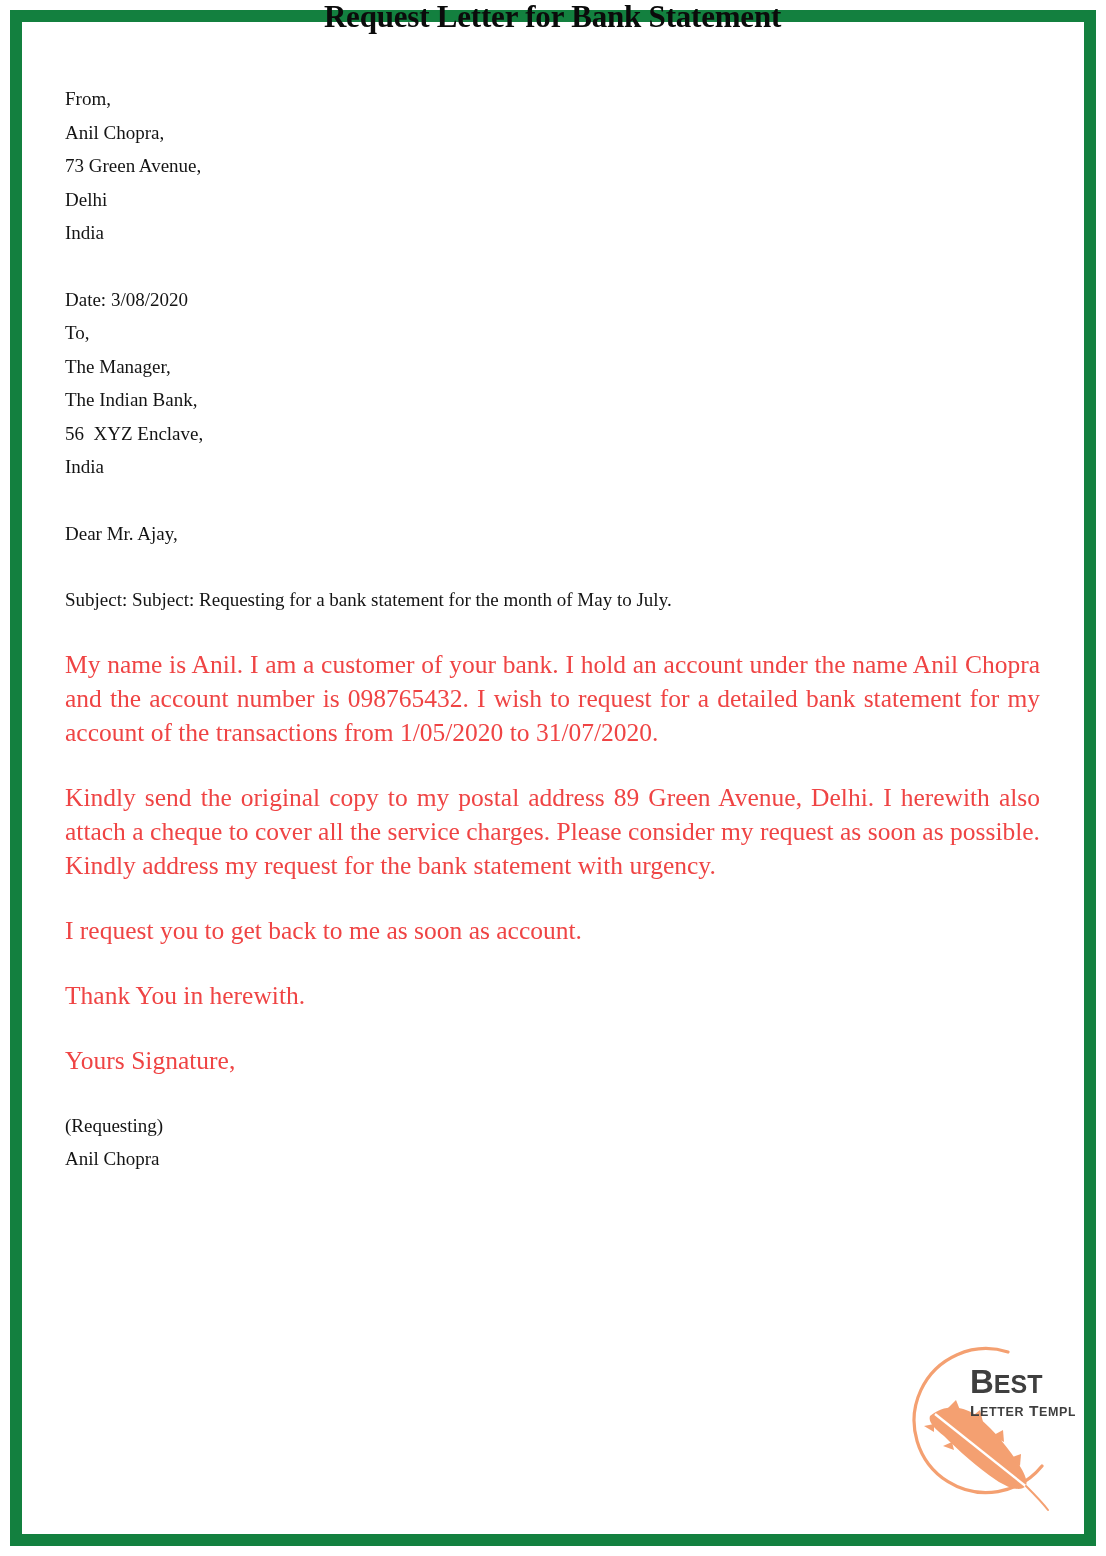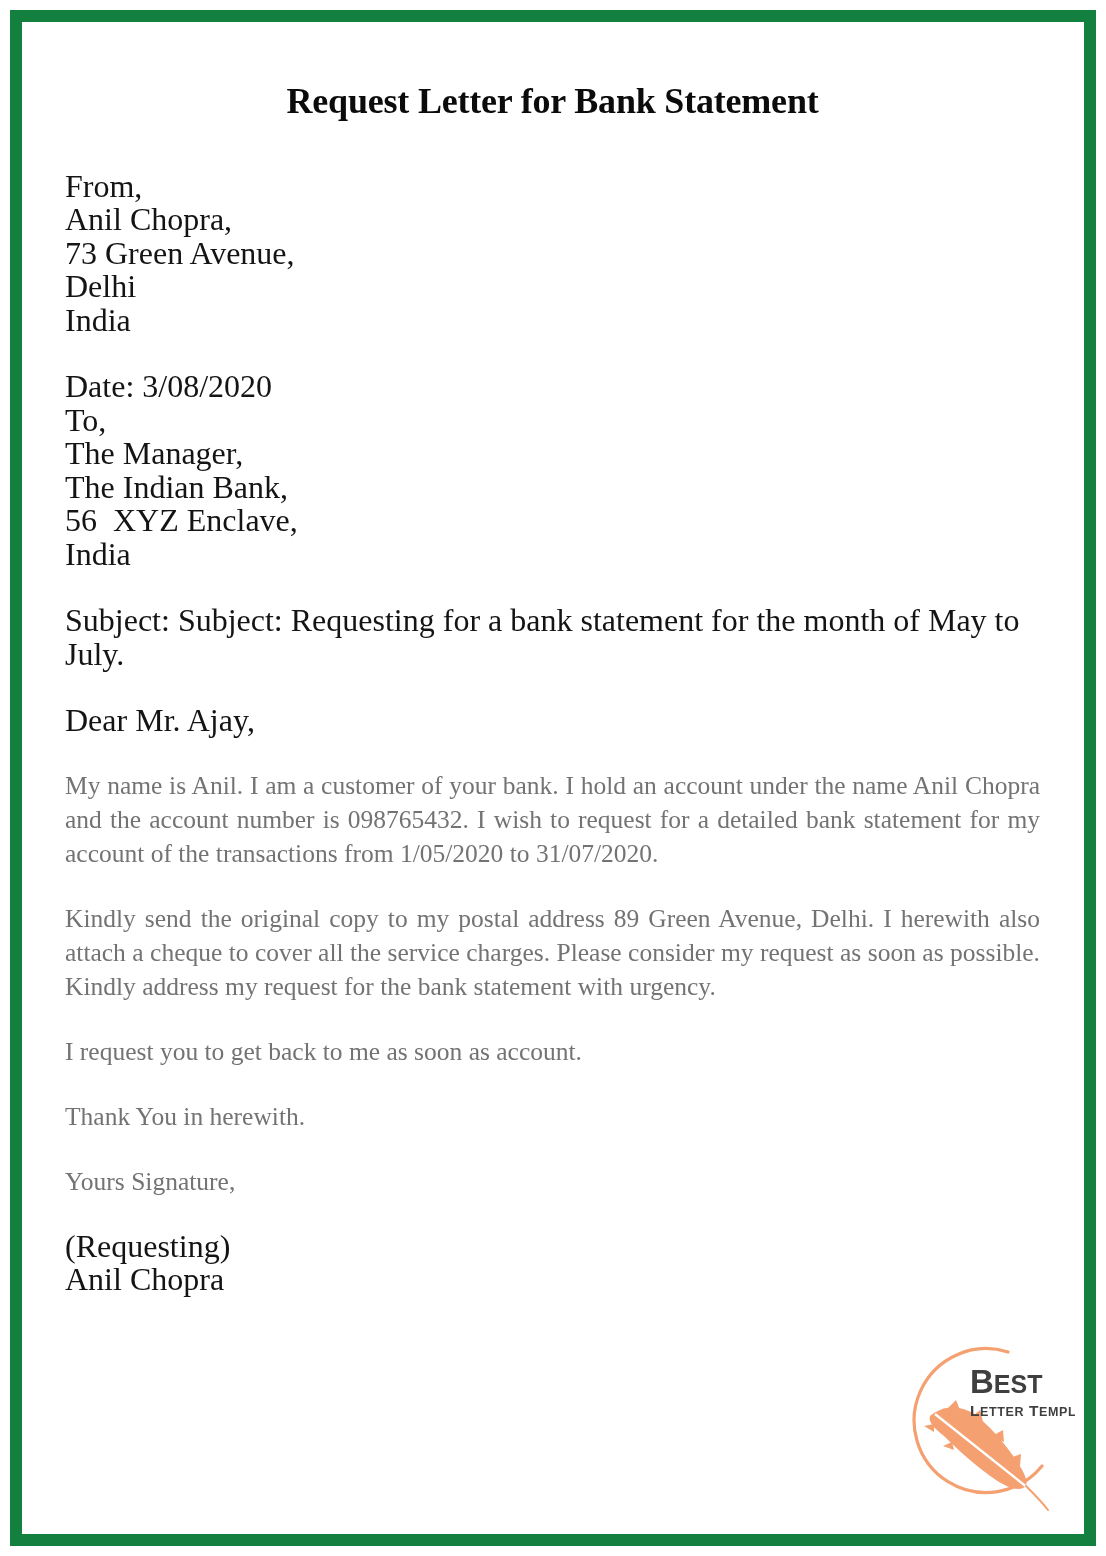--- a/index.html
+++ b/index.html
@@ -37,31 +37,30 @@
   #letter {
     position: absolute;
     left: 65px;
     top: 0;
     width: 975px;
   }
 
   .doc-title {
     font-family: "Liberation Serif", "DejaVu Serif", serif;
     font-weight: bold;
-    font-size: 36px;
+    font-size: 31px;
     line-height: 1.1;
     text-align: center;
     color: #0b0b0b;
     margin: 0;
-    padding-top: 82px;
     letter-spacing: -0.2px;
   }
 
   .block {
-    font-size: 32px;
+    font-size: 19px;
     line-height: 33.5px;
     color: #141414;
     white-space: pre-wrap;
   }
 
   .addr-block {
     margin-top: 48px;
   }
   .date-block {
     margin-top: 33px;
@@ -71,21 +70,21 @@
   .subject-line {
     margin-top: 33px;
   }
   .salutation {
     margin-top: 33px;
   }
 
   .para {
     font-size: 25.5px;
     line-height: 34px;
-    color: #737373;
+    color: #ef4444;
     text-align: justify;
     text-justify: inter-word;
     margin-top: 31px;
   }
   .para.last-line-normal {
     text-align: left;
   }
 
   .closing {
     margin-top: 31px;
@@ -134,23 +133,23 @@
 India</div>
 
     <div class="block date-block">Date: 3/08/2020</div>
 
     <div class="block to-block">To,
 The Manager,
 The Indian Bank,
 56  XYZ Enclave,
 India</div>
 
+    <div class="block salutation">Dear Mr. Ajay,</div>
+
     <div class="block subject-line">Subject: Subject: Requesting for a bank statement for the month of May to July.</div>
-
-    <div class="block salutation">Dear Mr. Ajay,</div>
 
     <p class="para">My name is Anil. I am a customer of your bank. I hold an account under the name Anil Chopra and the account number is 098765432. I wish to request for a detailed bank statement for my account of the transactions from 1/05/2020 to 31/07/2020.</p>
 
     <p class="para">Kindly send the original copy to my postal address 89 Green Avenue, Delhi. I herewith also attach a cheque to cover all the service charges. Please consider my request as soon as possible. Kindly address my request for the bank statement with urgency.</p>
 
     <p class="para last-line-normal">I request you to get back to me as soon as account.</p>
 
     <p class="para last-line-normal">Thank You in herewith.</p>
 
     <p class="para last-line-normal">Yours Signature,</p>

